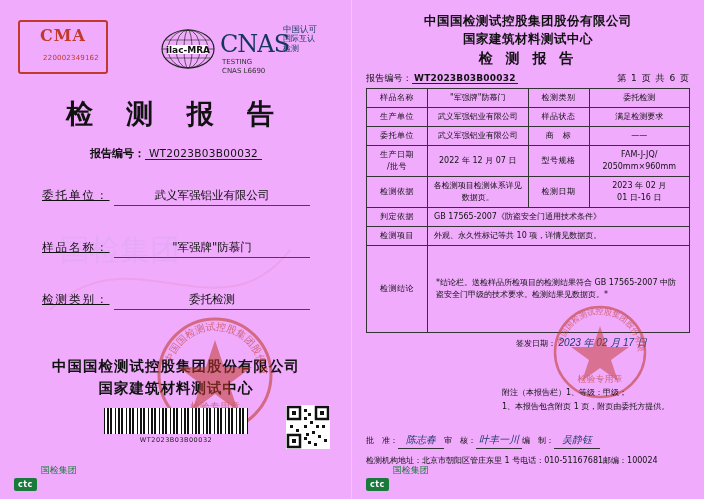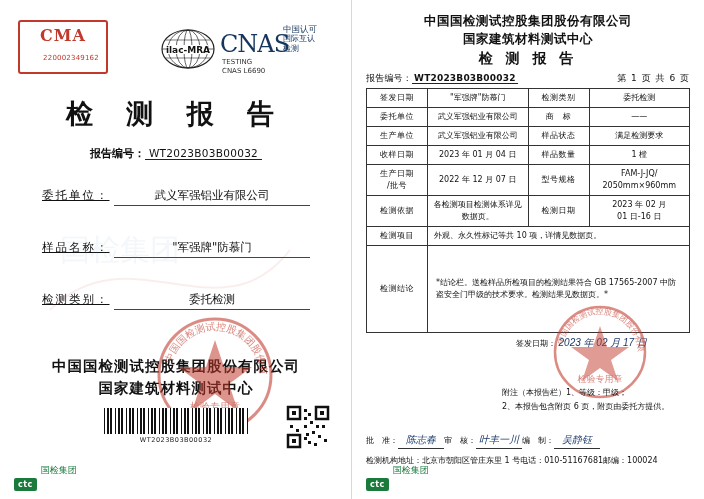--- a/index.html
+++ b/index.html
@@ -9,21 +9,21 @@
     font-family:"DejaVu Sans","Liberation Sans",sans-serif;
     overflow:hidden;
   }
   .page{
     position:relative;
     width:704px;height:499px;
     display:flex;
   }
   .sheet{
     position:relative;
-    background:#ffffff;
+    background:#f0abfc;
     box-sizing:border-box;
     overflow:hidden;
   }
   .left{
     width:352px;height:499px;
     border-right:1px solid #d8d8d4;
   }
   .right{
     width:352px;height:499px;
   }
@@ -293,57 +293,55 @@
     <div class="r-sub">
       <span class="no">
         <span>报告编号：</span><span class="v">WT2023B03B00032</span>
       </span>
       <span class="pg">第 1 页 共 6 页</span>
     </div>
 
     <table class="grid">
       <tbody>
           <tr>
-        <td class="lbl">签发日期</td>
+        <td class="lbl">样品名称</td>
         <td class="val">"军强牌"防慕门</td>
         <td class="lbl">检测类别</td>
         <td class="val">委托检测</td>
+      </tr>
+      <tr>
+        <td class="lbl">生产单位</td>
+        <td class="val">武义军强铝业有限公司</td>
+        <td class="lbl">样品状态</td>
+        <td class="val">满足检测要求</td>
       </tr>
       <tr>
         <td class="lbl">委托单位</td>
         <td class="val">武义军强铝业有限公司</td>
         <td class="lbl">商　标</td>
         <td class="val">——</td>
-      </tr>
-      <tr>
-        <td class="lbl">生产单位</td>
-        <td class="val">武义军强铝业有限公司</td>
-        <td class="lbl">样品状态</td>
-        <td class="val">满足检测要求</td>
-      </tr>
-      <tr>
-        <td class="lbl">收样日期</td>
-        <td class="val">2023 年 01 月 04 日</td>
-        <td class="lbl">样品数量</td>
-        <td class="val">1 樘</td>
       </tr>
       <tr>
         <td class="lbl cell-multi" style="white-space:pre-line">生产日期
 /批号</td>
         <td class="val">2022 年 12 月 07 日</td>
         <td class="lbl">型号规格</td>
         <td class="val cell-multi" style="white-space:pre-line">FAM-J-JQ/
 2050mm×960mm</td>
       </tr>
       <tr>
         <td class="lbl">检测依据</td>
         <td class="val">各检测项目检测体系详见数据页。</td>
         <td class="lbl">检测日期</td>
         <td class="val cell-multi" style="white-space:pre-line">2023 年 02 月
 01 日-16 日</td>
+      </tr>
+      <tr>
+        <td class="lbl">判定依据</td>
+        <td class="val l" colspan="3">GB 17565-2007《防盗安全门通用技术条件》</td>
       </tr>
       <tr>
         <td class="lbl">检测项目</td>
         <td class="val l" colspan="3">外观、永久性标记等共 10 项，详情见数据页。</td>
       </tr>
       <tr>
         <td class="lbl">检测结论</td>
         <td class="concl" colspan="3">
           <div>*结论栏。送检样品所检项目的检测结果符合 GB 17565-2007 中防盗安全门甲级的技术要求。检测结果见数据页。*</div>
         </td>
@@ -365,21 +363,21 @@
         <path id="arcTop2" d="M14 52 A38 38 0 0 1 90 52" fill="none"></path>
         <text font-size="8" fill="#c0392b" opacity="0.85" font-family="DejaVu Serif">
           <textPath href="#arcTop2" startOffset="6%">中国国检测试控股集团股份有限公司</textPath>
         </text>
         <text x="52" y="82" font-size="9" fill="#c0392b" text-anchor="middle" opacity="0.85" font-family="DejaVu Serif">检验专用章</text>
       </svg>
     </div>
 
     <div class="note">
       <div>附注（本报告栏）1、等级：甲级；</div>
-      <div>2、本报告包含附页 6 页，附页由委托方提供。</div>
+      <div>1、本报告包含附页 1 页，附页由委托方提供。</div>
     </div>
 
     <div class="r-bottom">
       <div class="line">
         <span>
           <span>批　准：</span><span class="u sig">陈志春</span>
         </span>
         <span>
           <span>审　核：</span><span class="u sig">叶丰一川</span>
         </span>

